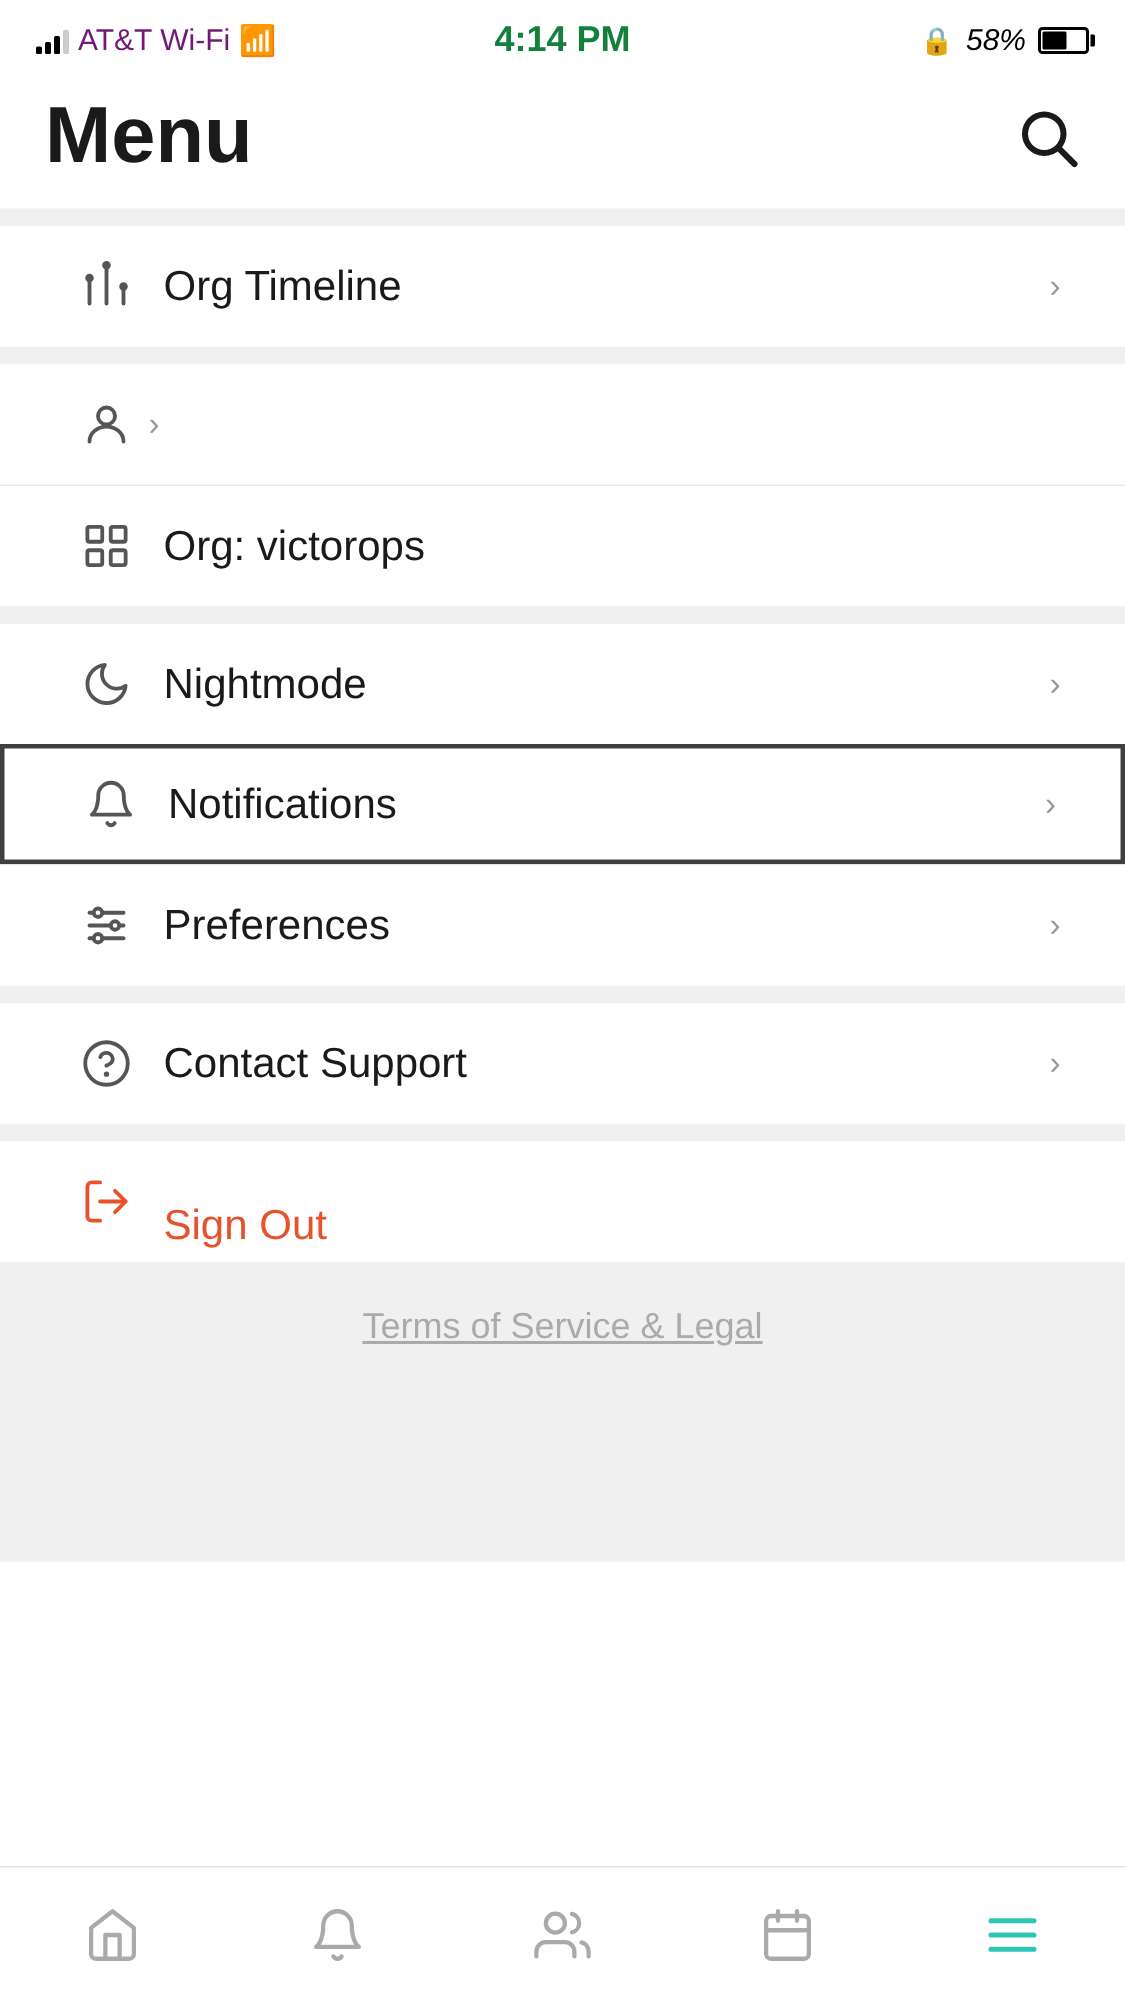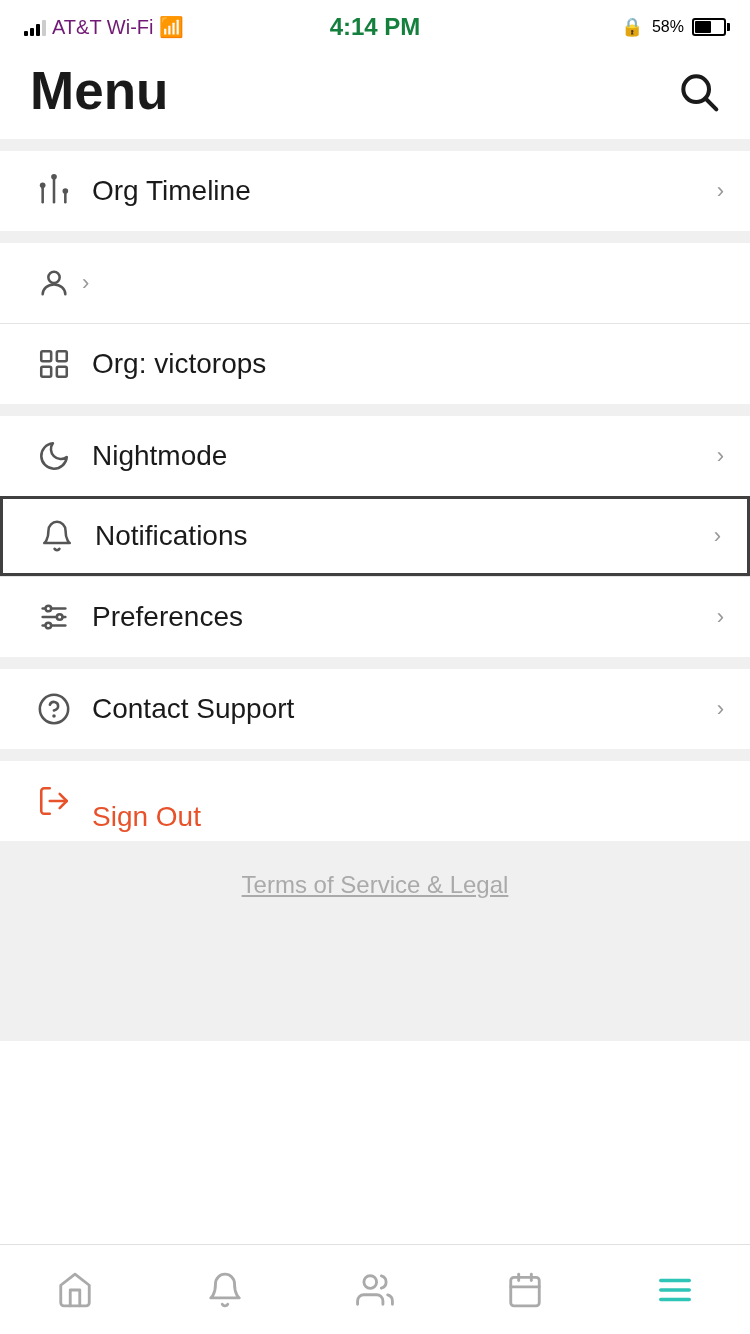--- a/index.html
+++ b/index.html
@@ -118,21 +118,21 @@
     .thin-divider {
       height: 1px;
       background: #e5e5e5;
       margin-left: 0;
     }
 
     
     .menu-item {
       display: flex;
       align-items: center;
-      padding: 0 26px;
+      padding: 0 43px;
       height: 80px;
       background: #fff;
       cursor: pointer;
       position: relative;
     }
     .menu-item.highlighted {
       border: 3px solid #404040;
       background: #fff;
     }
     .menu-icon {
@@ -227,21 +227,21 @@
       <div class="signal-bar" style="height:8px;"></div>
       <div class="signal-bar" style="height:12px;"></div>
       <div class="signal-bar" style="height:16px; background:#ccc;"></div>
     </div>
     <span style="font-size:20px;font-weight:500;">AT&amp;T Wi-Fi</span>
     <span style="font-size:20px;">📶</span>
   </div>
   <div class="status-center">4:14 PM</div>
   <div class="status-right">
     <span style="font-size:18px;">🔒</span>
-    <span style="font-size:16px;">58%</span>
+    <span style="font-size:20px;font-style:italic;">58%</span>
     <div class="battery-container">
       <div class="battery-icon">
         <div class="battery-fill"></div>
       </div>
     </div>
   </div>
 </div>
 
 <div class="header">
   <span class="header-title">Menu</span>

